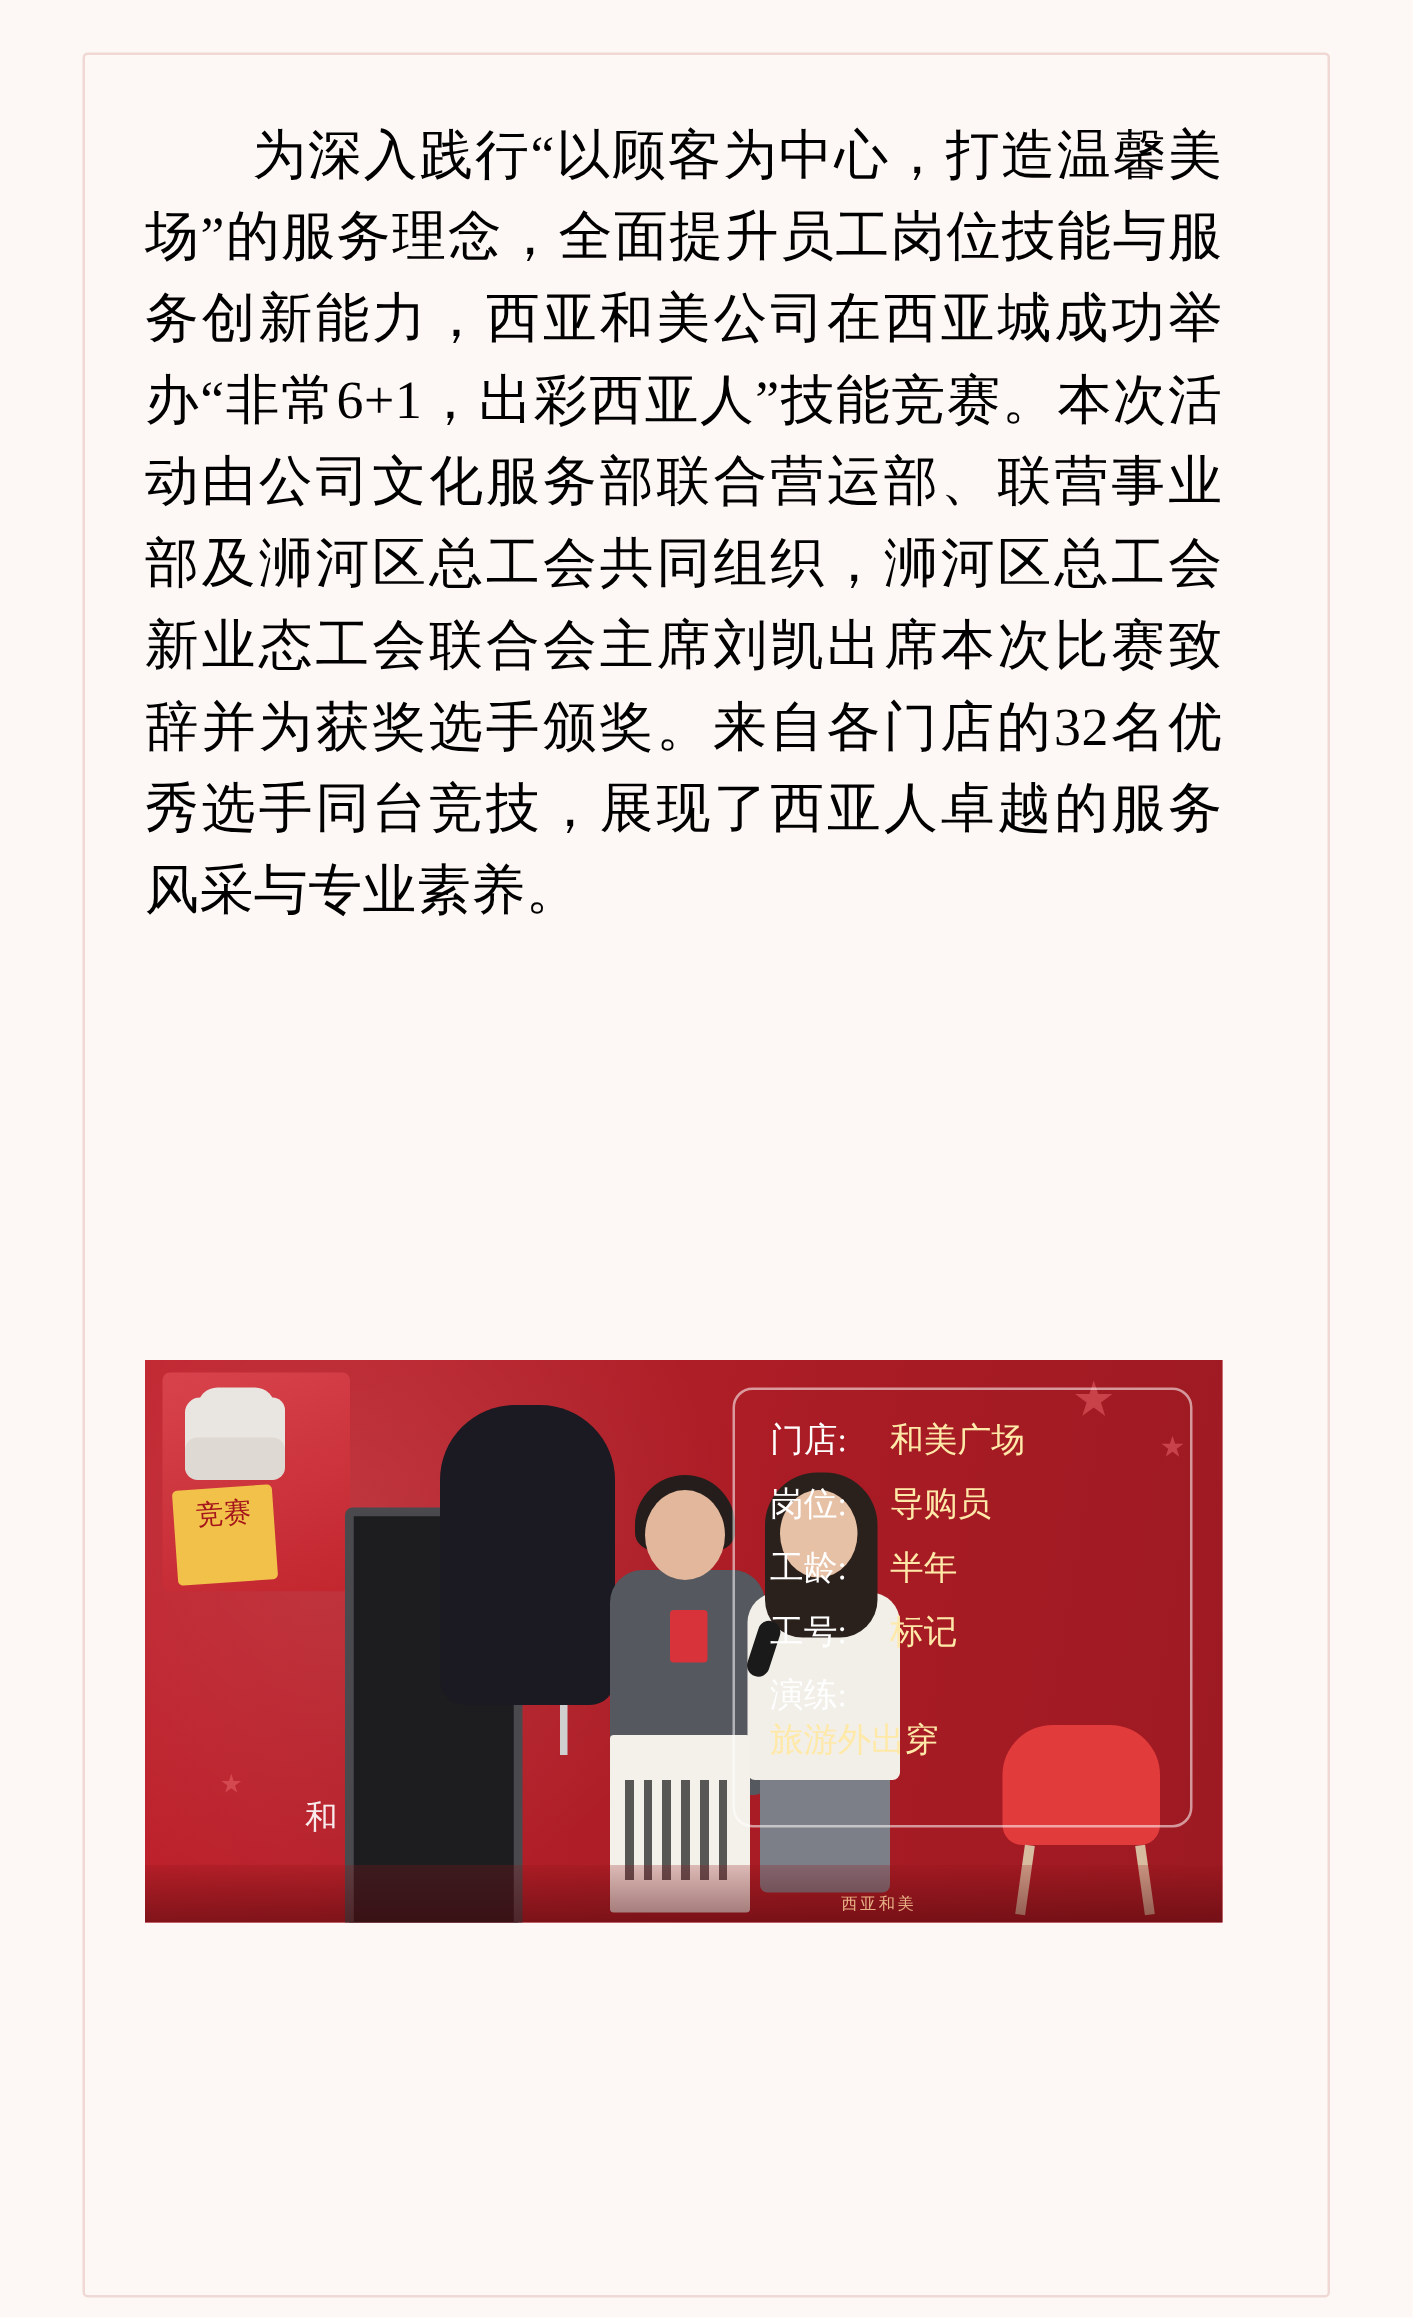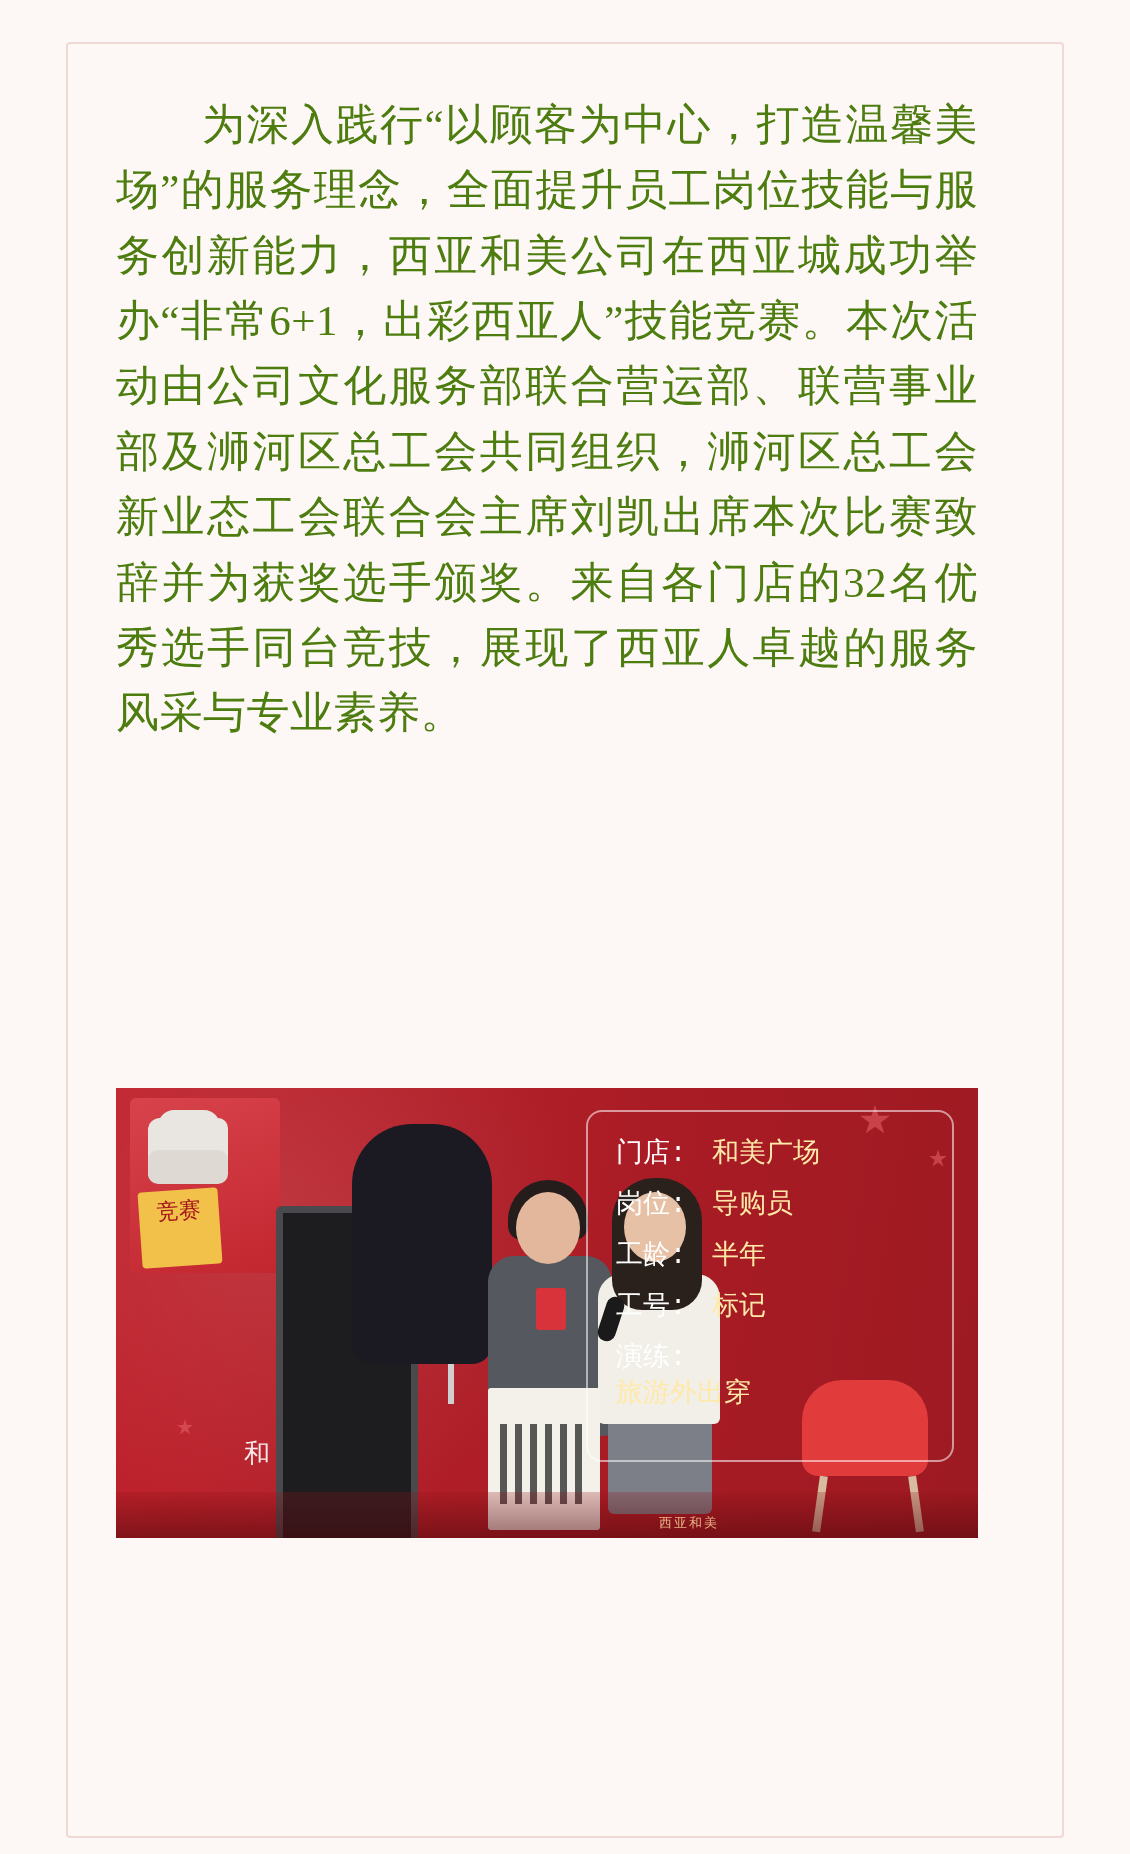--- a/index.html
+++ b/index.html
@@ -36,21 +36,21 @@
     position: absolute;
     left: 116px;
     top: 92px;
     width: 862px;
     box-sizing: border-box;
   }
   .article-text {
     font-family: "Liberation Serif", "DejaVu Serif", serif;
     font-size: 43px;
     line-height: 1.52;
-    color: #4d7c0f;
+    color: #000000;
     text-align: justify;
     text-justify: inter-ideograph;
     letter-spacing: 0.5px;
     text-indent: 2em;
     margin: 0;
     white-space: pre-wrap;
     word-break: break-all;
   }
   
   .photo-wrap {
@@ -140,21 +140,21 @@
     height: 352px;
     border: 2px solid rgba(255,255,255,.55);
     border-radius: 16px;
     box-sizing: border-box;
     padding: 22px 0 0 28px;
   }
   .info-row {
     display: flex;
     align-items: baseline;
     margin-bottom: 15px;
-    font-family: Liberation Mono, monospace;
+    font-family: Liberation Serif, serif;
     font-size: 27px;
     color: #ffffff;
     white-space: nowrap;
   }
   .info-label {
     color: #ffffff;
     min-width: 96px;
   }
   .info-value {
     color: #ffe9a8;
@@ -331,21 +331,21 @@
     position: absolute;
     left: 128px;
     top: 348px;
     color: #ffffff;
     font-size: 26px;
     font-family: "Liberation Serif", serif;
     opacity: .9;
   }
   .logo-strip {
     position: absolute;
-    left: 543px;
+    left: 557px;
     bottom: 6px;
     color: #ffd9a0;
     font-size: 13px;
     letter-spacing: 2px;
     opacity: .8;
   }
 </style>
 </head>
 <body>
 

